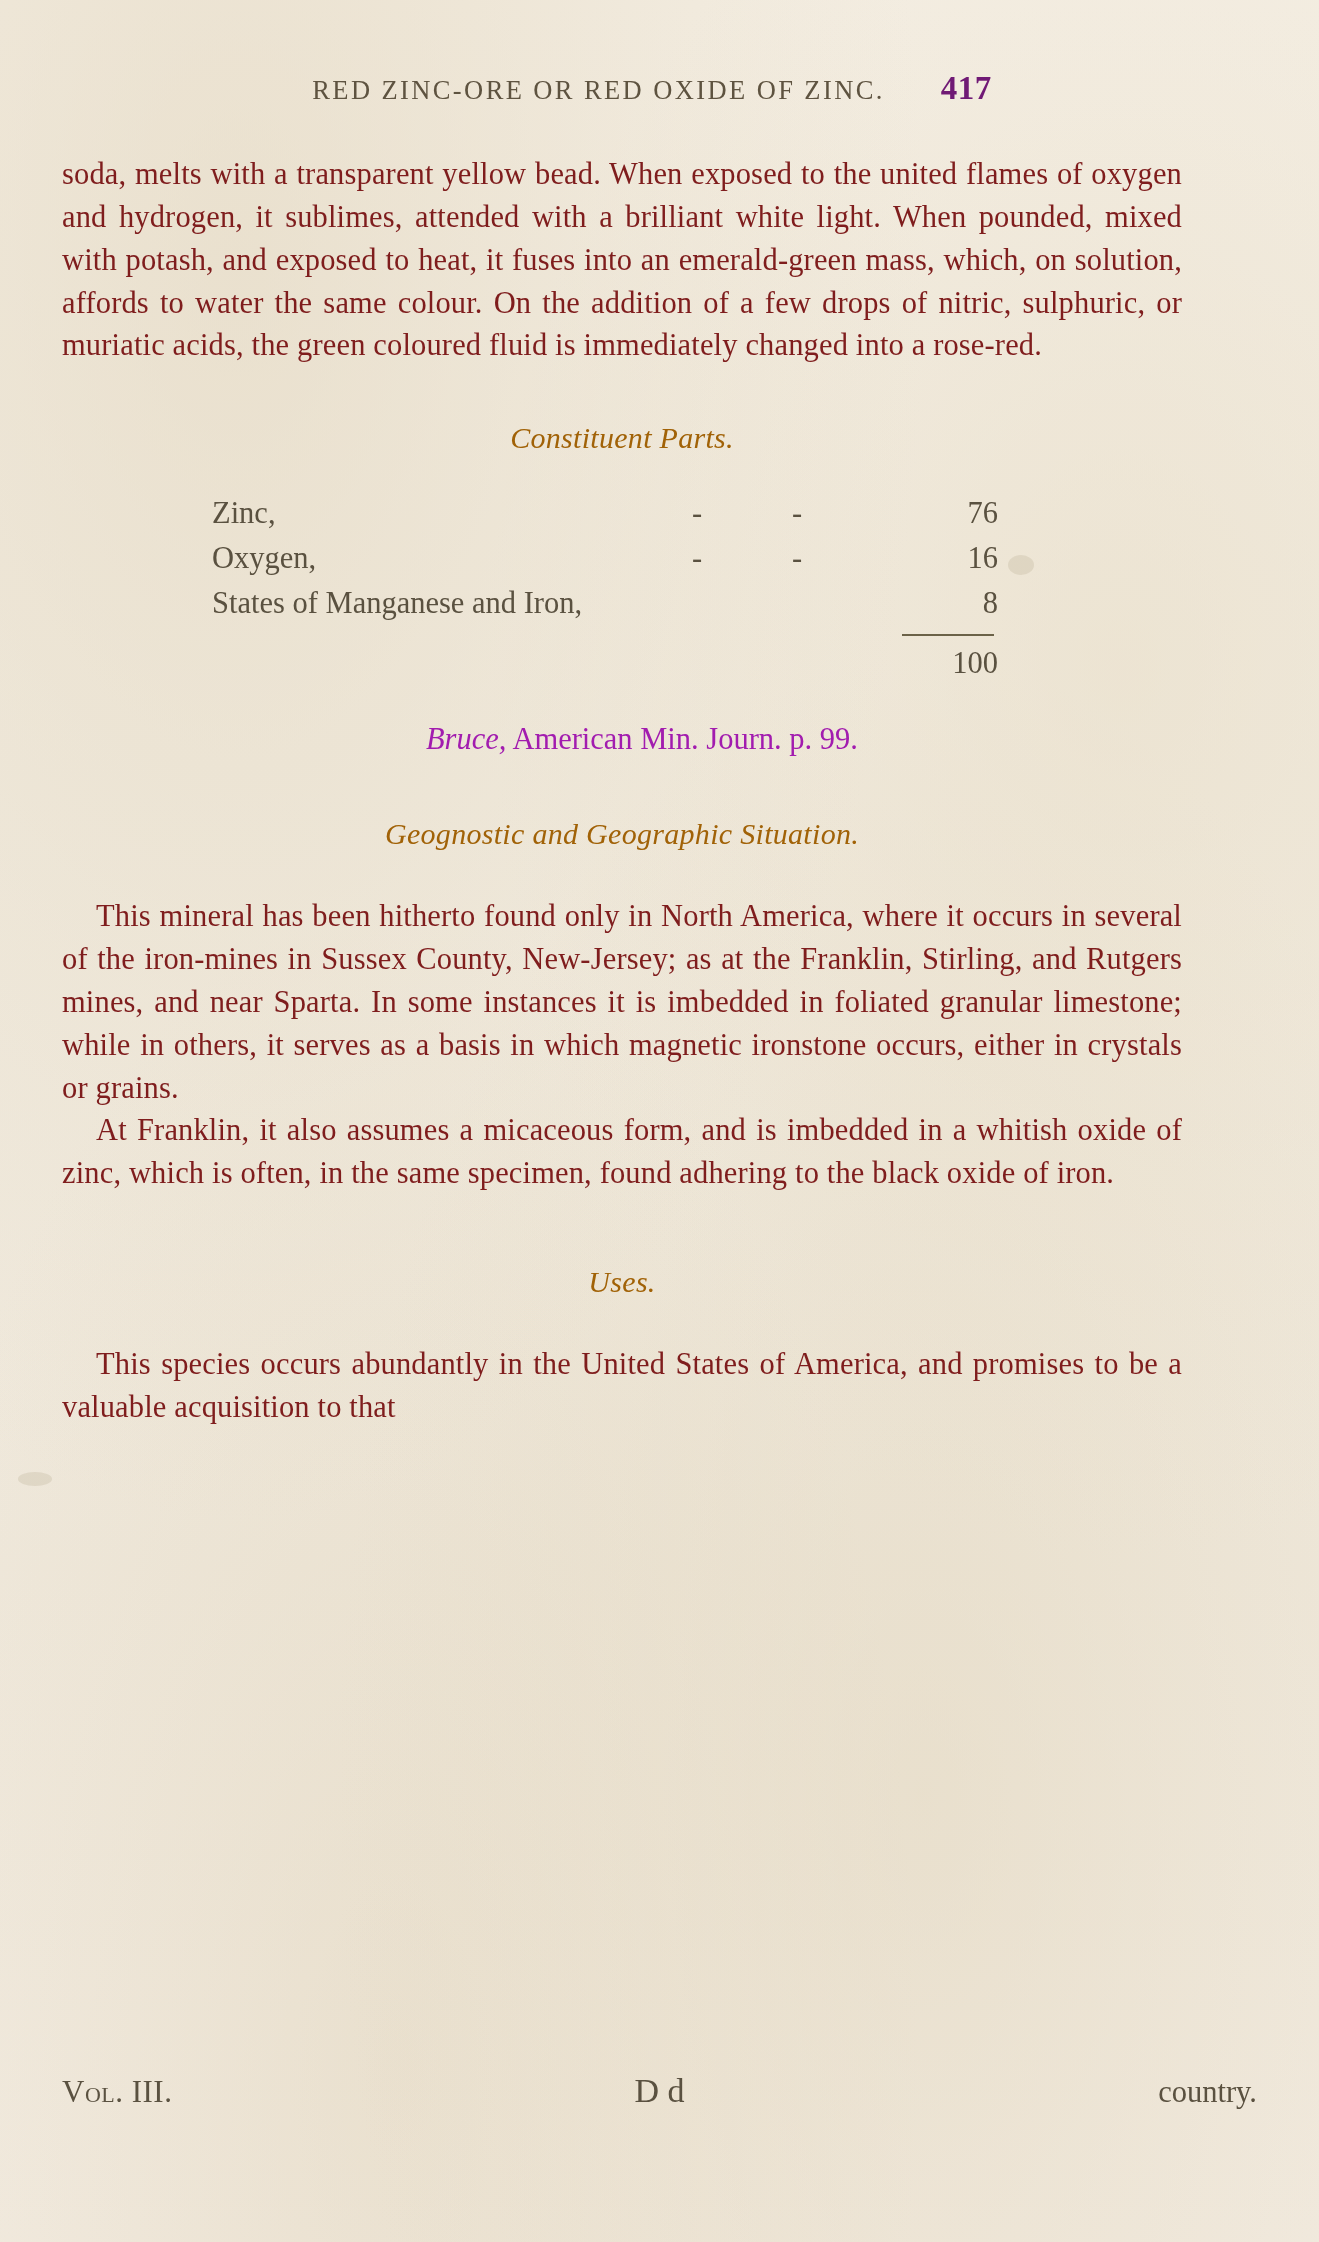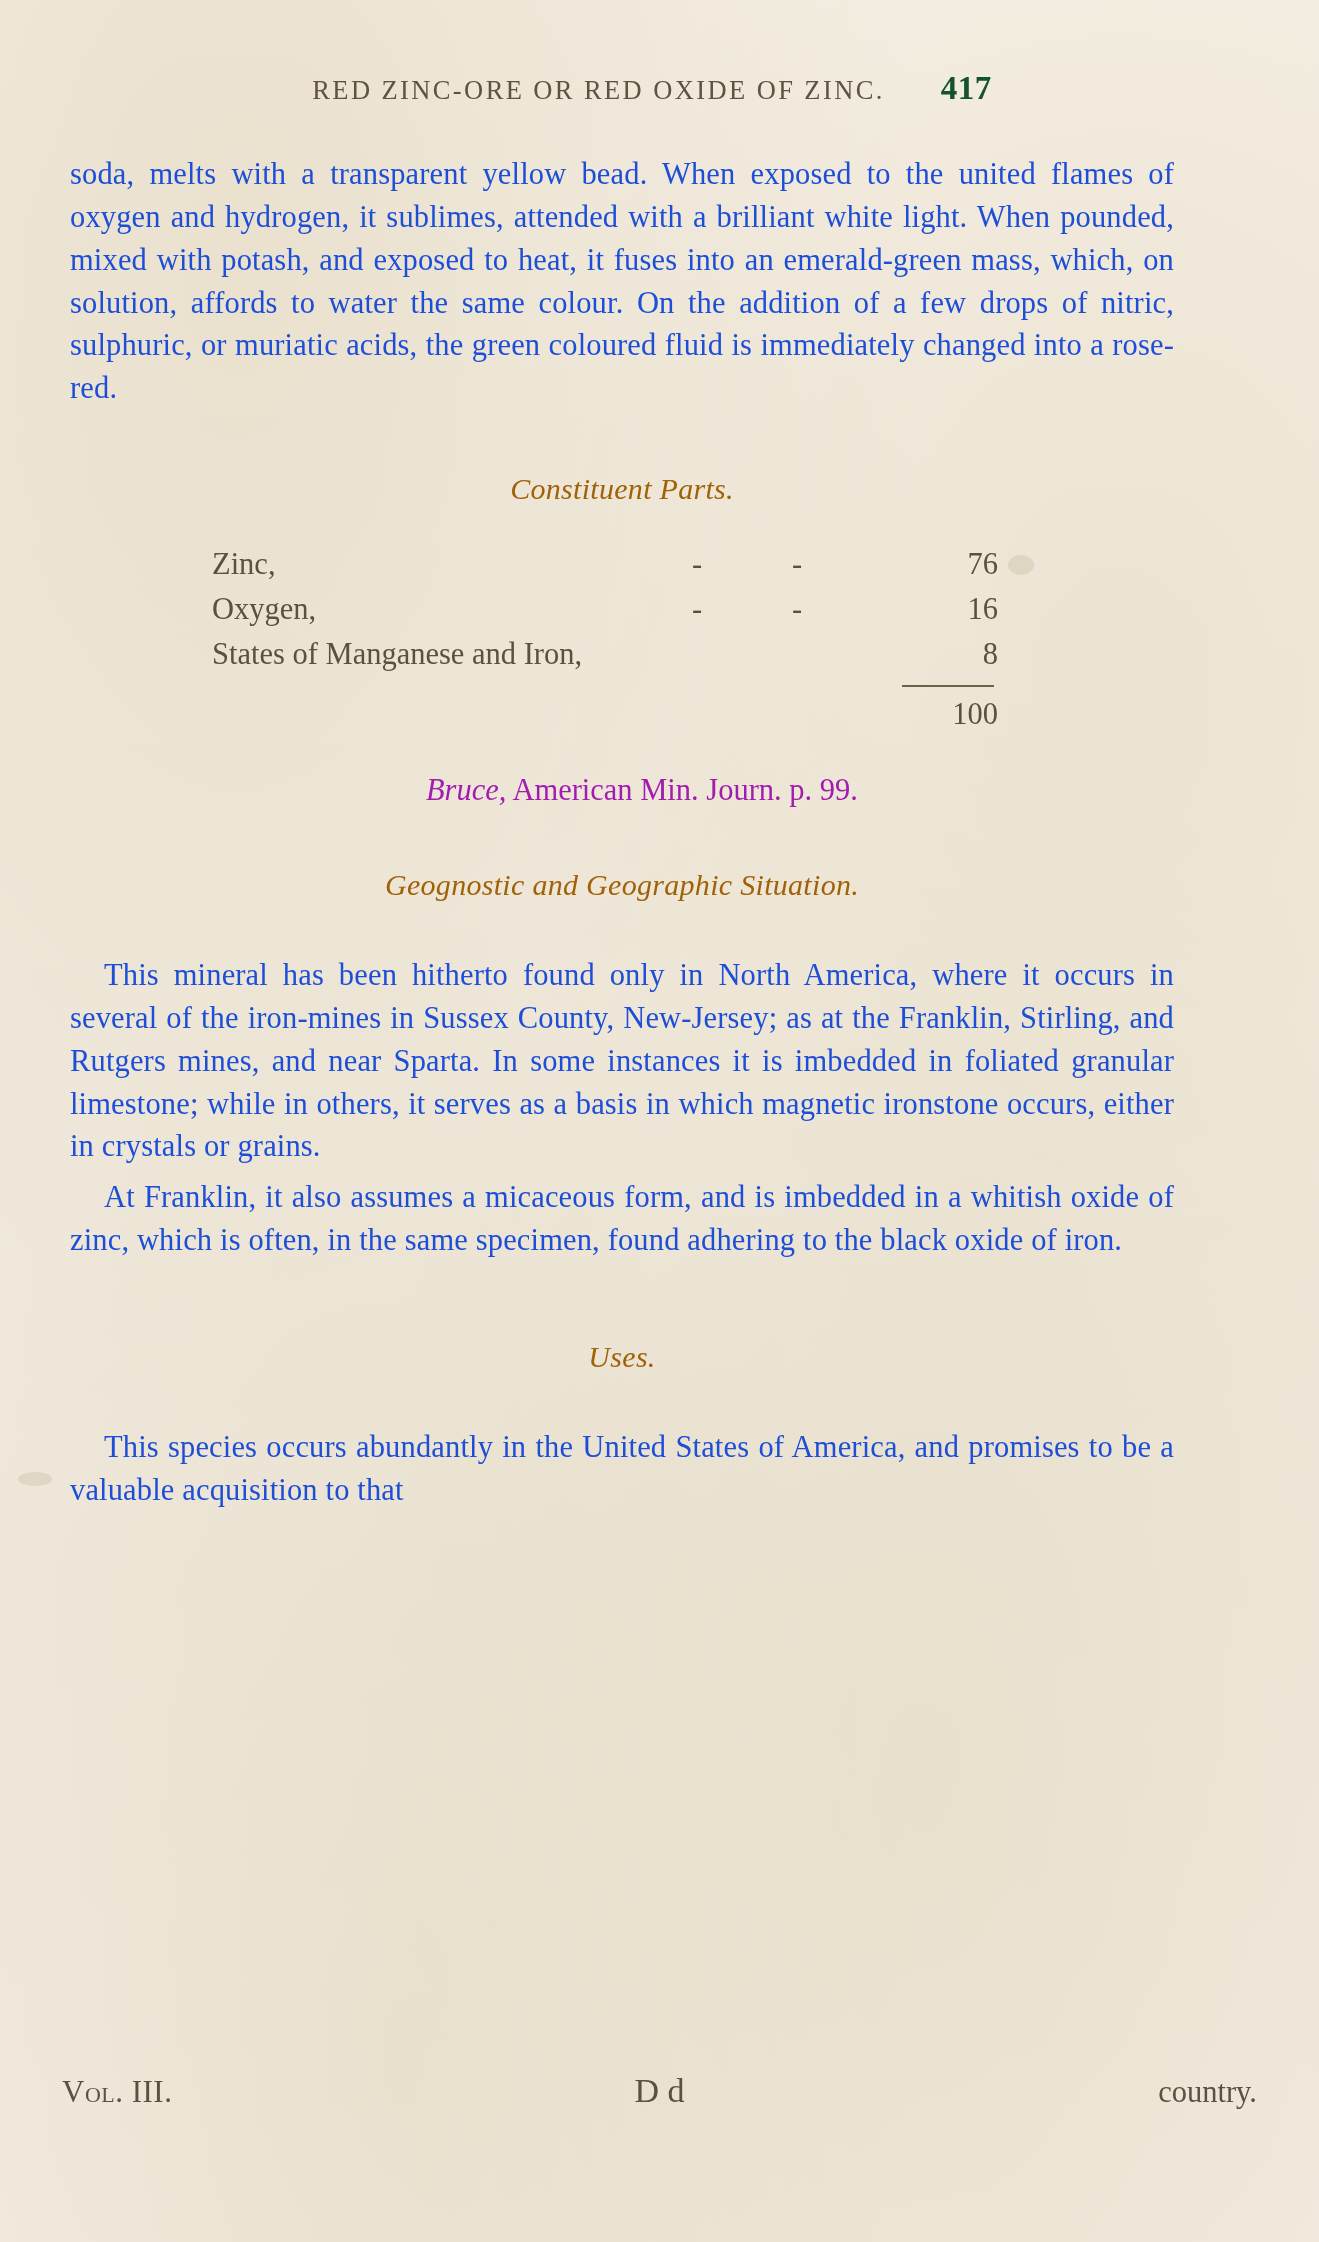--- a/index.html
+++ b/index.html
@@ -50,29 +50,29 @@
     font-size: 26.5px;
     letter-spacing: 2.4px;
     font-variant: small-caps;
     text-transform: uppercase;
     color: #5e5340;
     white-space: nowrap;
   }
   .folio {
     font-size: 33px;
     font-weight: 700;
-    color: #14532d;
+    color: #701a75;
     letter-spacing: 0.5px;
   }
   p {
-    margin: 8px;
+    margin: 0;
     font-size: 30.5px;
     line-height: 1.405;
     text-align: justify;
-    color: #1d4ed8;
+    color: #7f1d1d;
     letter-spacing: 0.15px;
   }
   p.body-first {
     text-indent: 0;
   }
   p.body-indent {
     text-indent: 34px;
   }
   .section-head {
     text-align: center;

